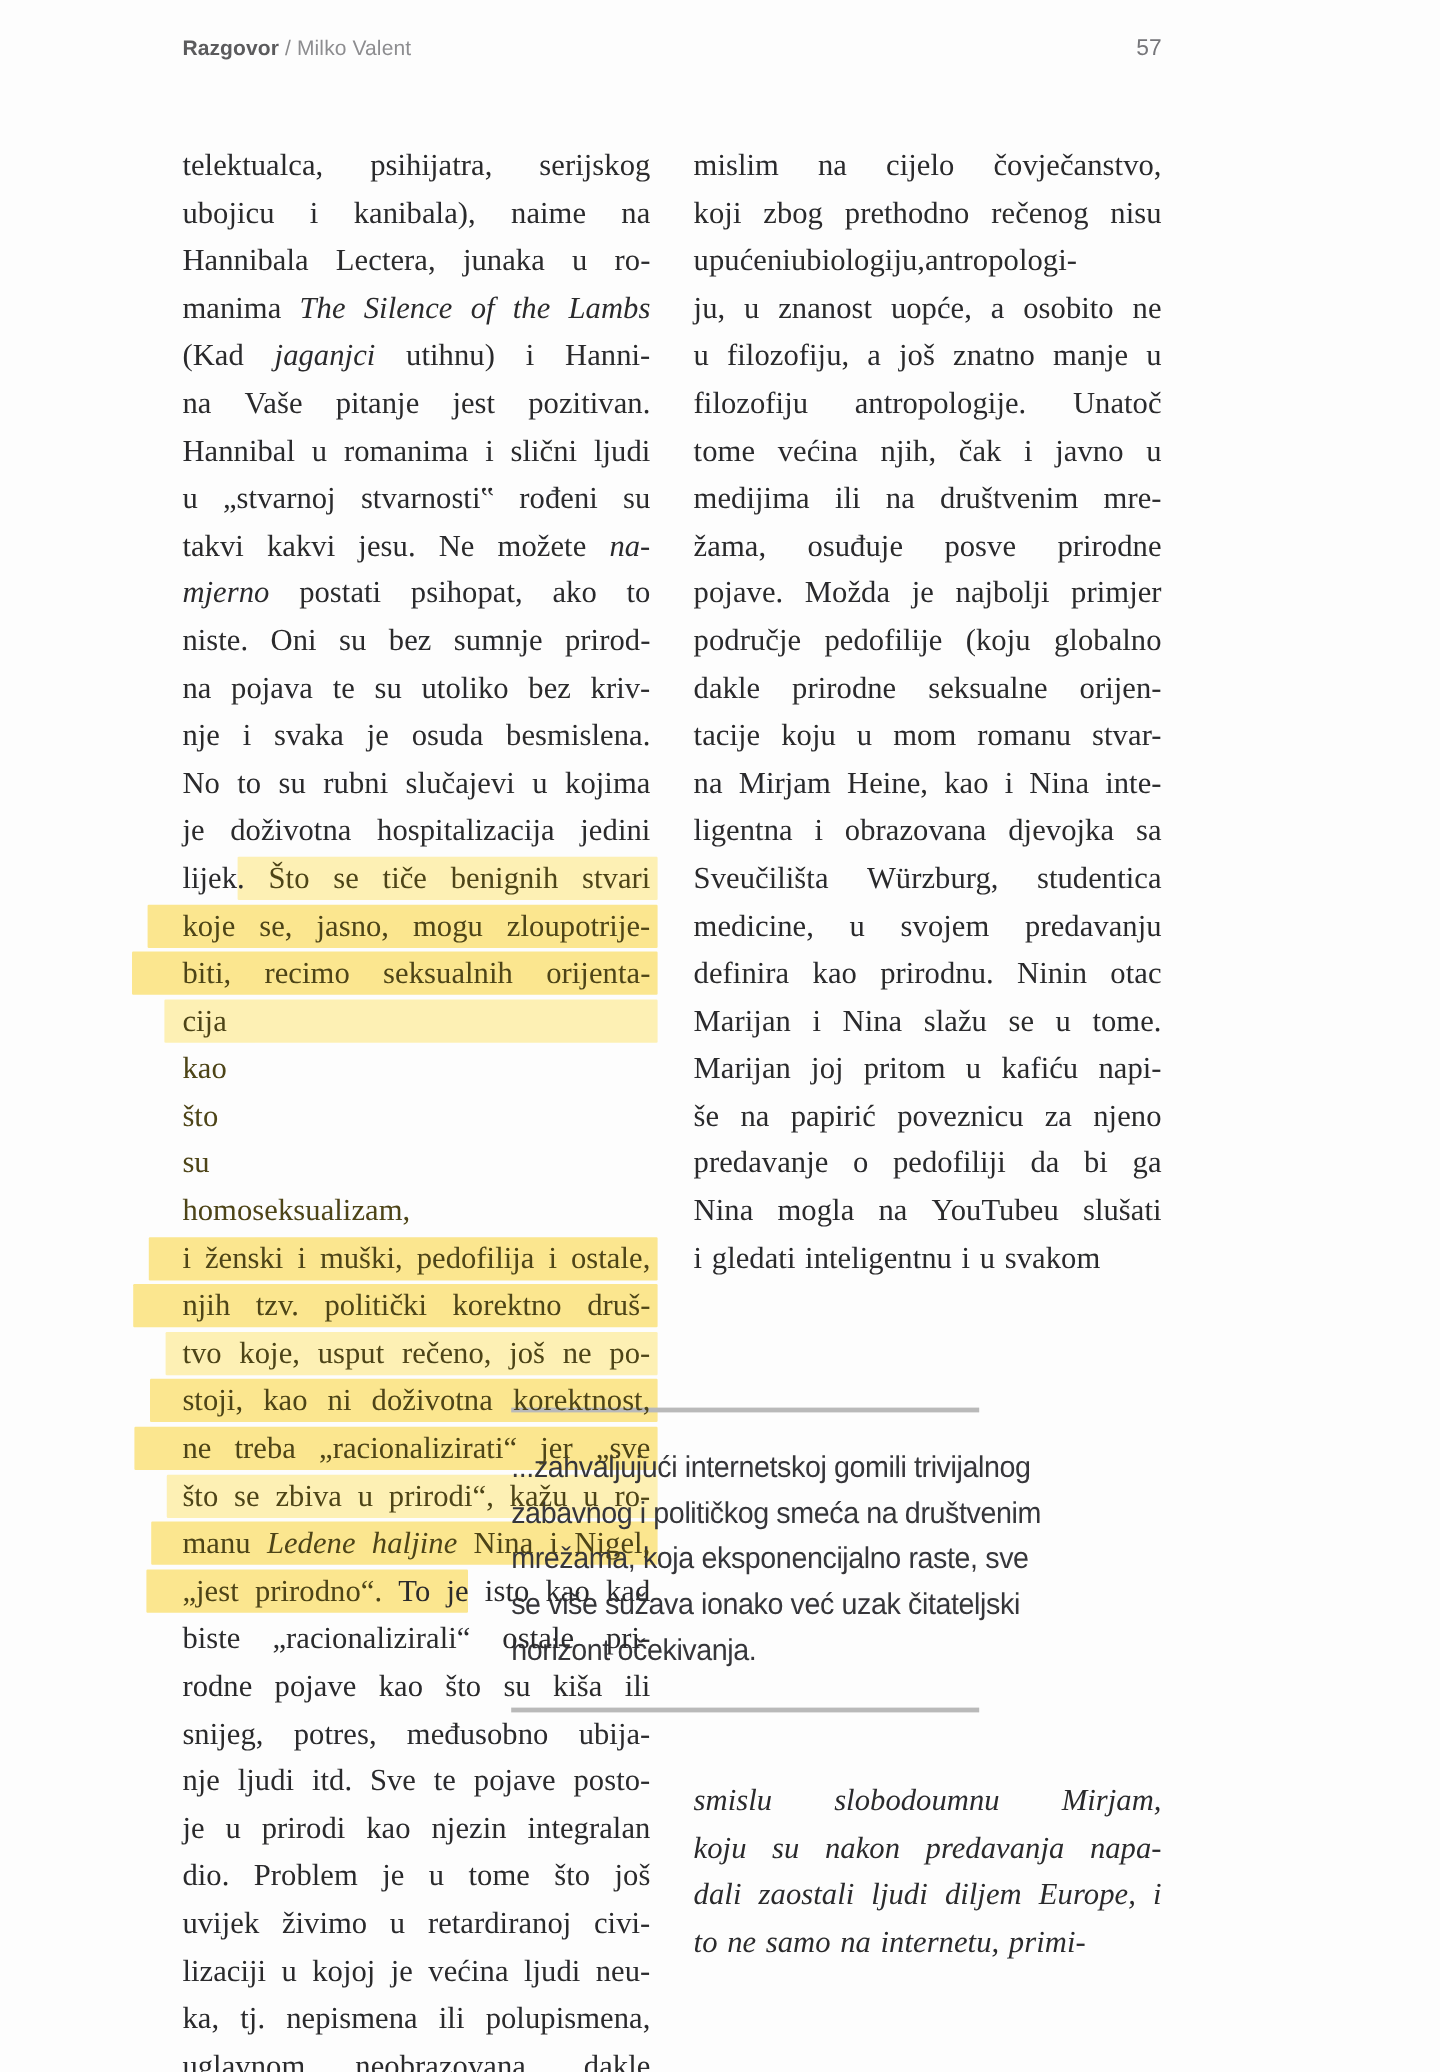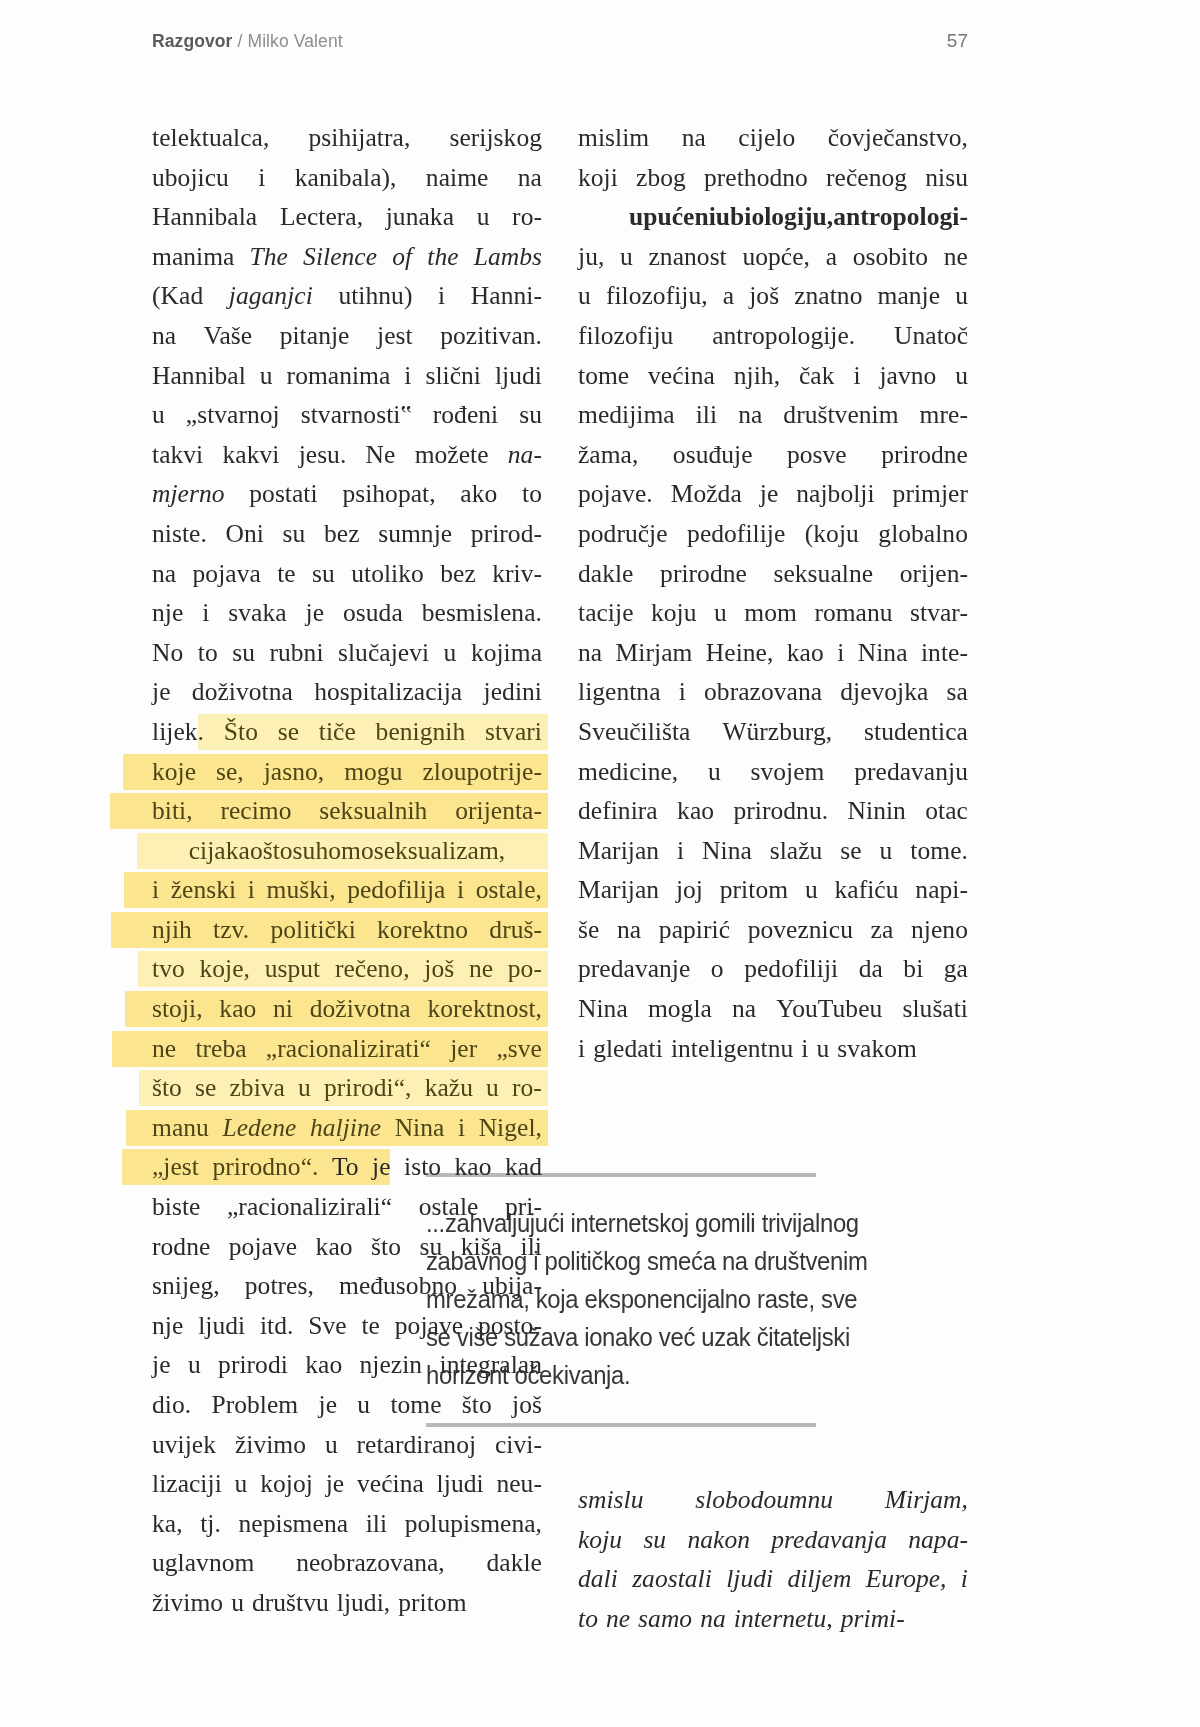--- a/index.html
+++ b/index.html
@@ -309,21 +309,21 @@
             <span class="hl-band" style="left: -42px; width: 438px; top: 2px; height: 36px;"></span>
             <span style="display: flex; justify-content: space-between; width: 390px; position: relative; z-index: 2;">
               <span class="w hl-text">biti,</span>
               <span class="w hl-text">recimo</span>
               <span class="w hl-text">seksualnih</span>
               <span class="w hl-text">orijenta-</span>
             </span>
           </span>
           <span class="ln hl-line">
             <span class="hl-band pale" style="left: -15px; width: 411px; top: 2px; height: 36px;"></span>
-            <span style="display: flex; justify-content: center; width: 390px; position: relative; z-index: 2;">
+            <span style="display: flex; justify-content: flex-end; width: 390px; position: relative; z-index: 2; flex-direction: column;">
               <span class="w hl-text">cija</span>
               <span class="w hl-text">kao</span>
               <span class="w hl-text">što</span>
               <span class="w hl-text">su</span>
               <span class="w hl-text">homoseksualizam,</span>
             </span>
           </span>
           <span class="ln hl-line">
             <span class="hl-band" style="left: -28px; width: 424px; top: 2px; height: 36px;"></span>
             <span style="display: flex; justify-content: space-between; width: 390px; position: relative; z-index: 2;">
@@ -534,21 +534,21 @@
           <span class="ln hl-line">
             <span style="display: flex; justify-content: space-between; width: 390px; position: relative; z-index: 2;">
               <span class="w">koji</span>
               <span class="w">zbog</span>
               <span class="w">prethodno</span>
               <span class="w">rečenog</span>
               <span class="w">nisu</span>
             </span>
           </span>
           <span class="ln hl-line">
-            <span style="display: flex; justify-content: flex-end; width: 390px; position: relative; z-index: 2; font-weight: bold;">
+            <span style="display: flex; justify-content: flex-start; width: 390px; position: relative; z-index: 2;">
               <span class="w">upućeni</span>
               <span class="w">u</span>
               <span class="w">biologiju,</span>
               <span class="w">antropologi-</span>
             </span>
           </span>
           <span class="ln hl-line">
             <span style="display: flex; justify-content: space-between; width: 390px; position: relative; z-index: 2;">
               <span class="w">ju,</span>
               <span class="w">u</span>

